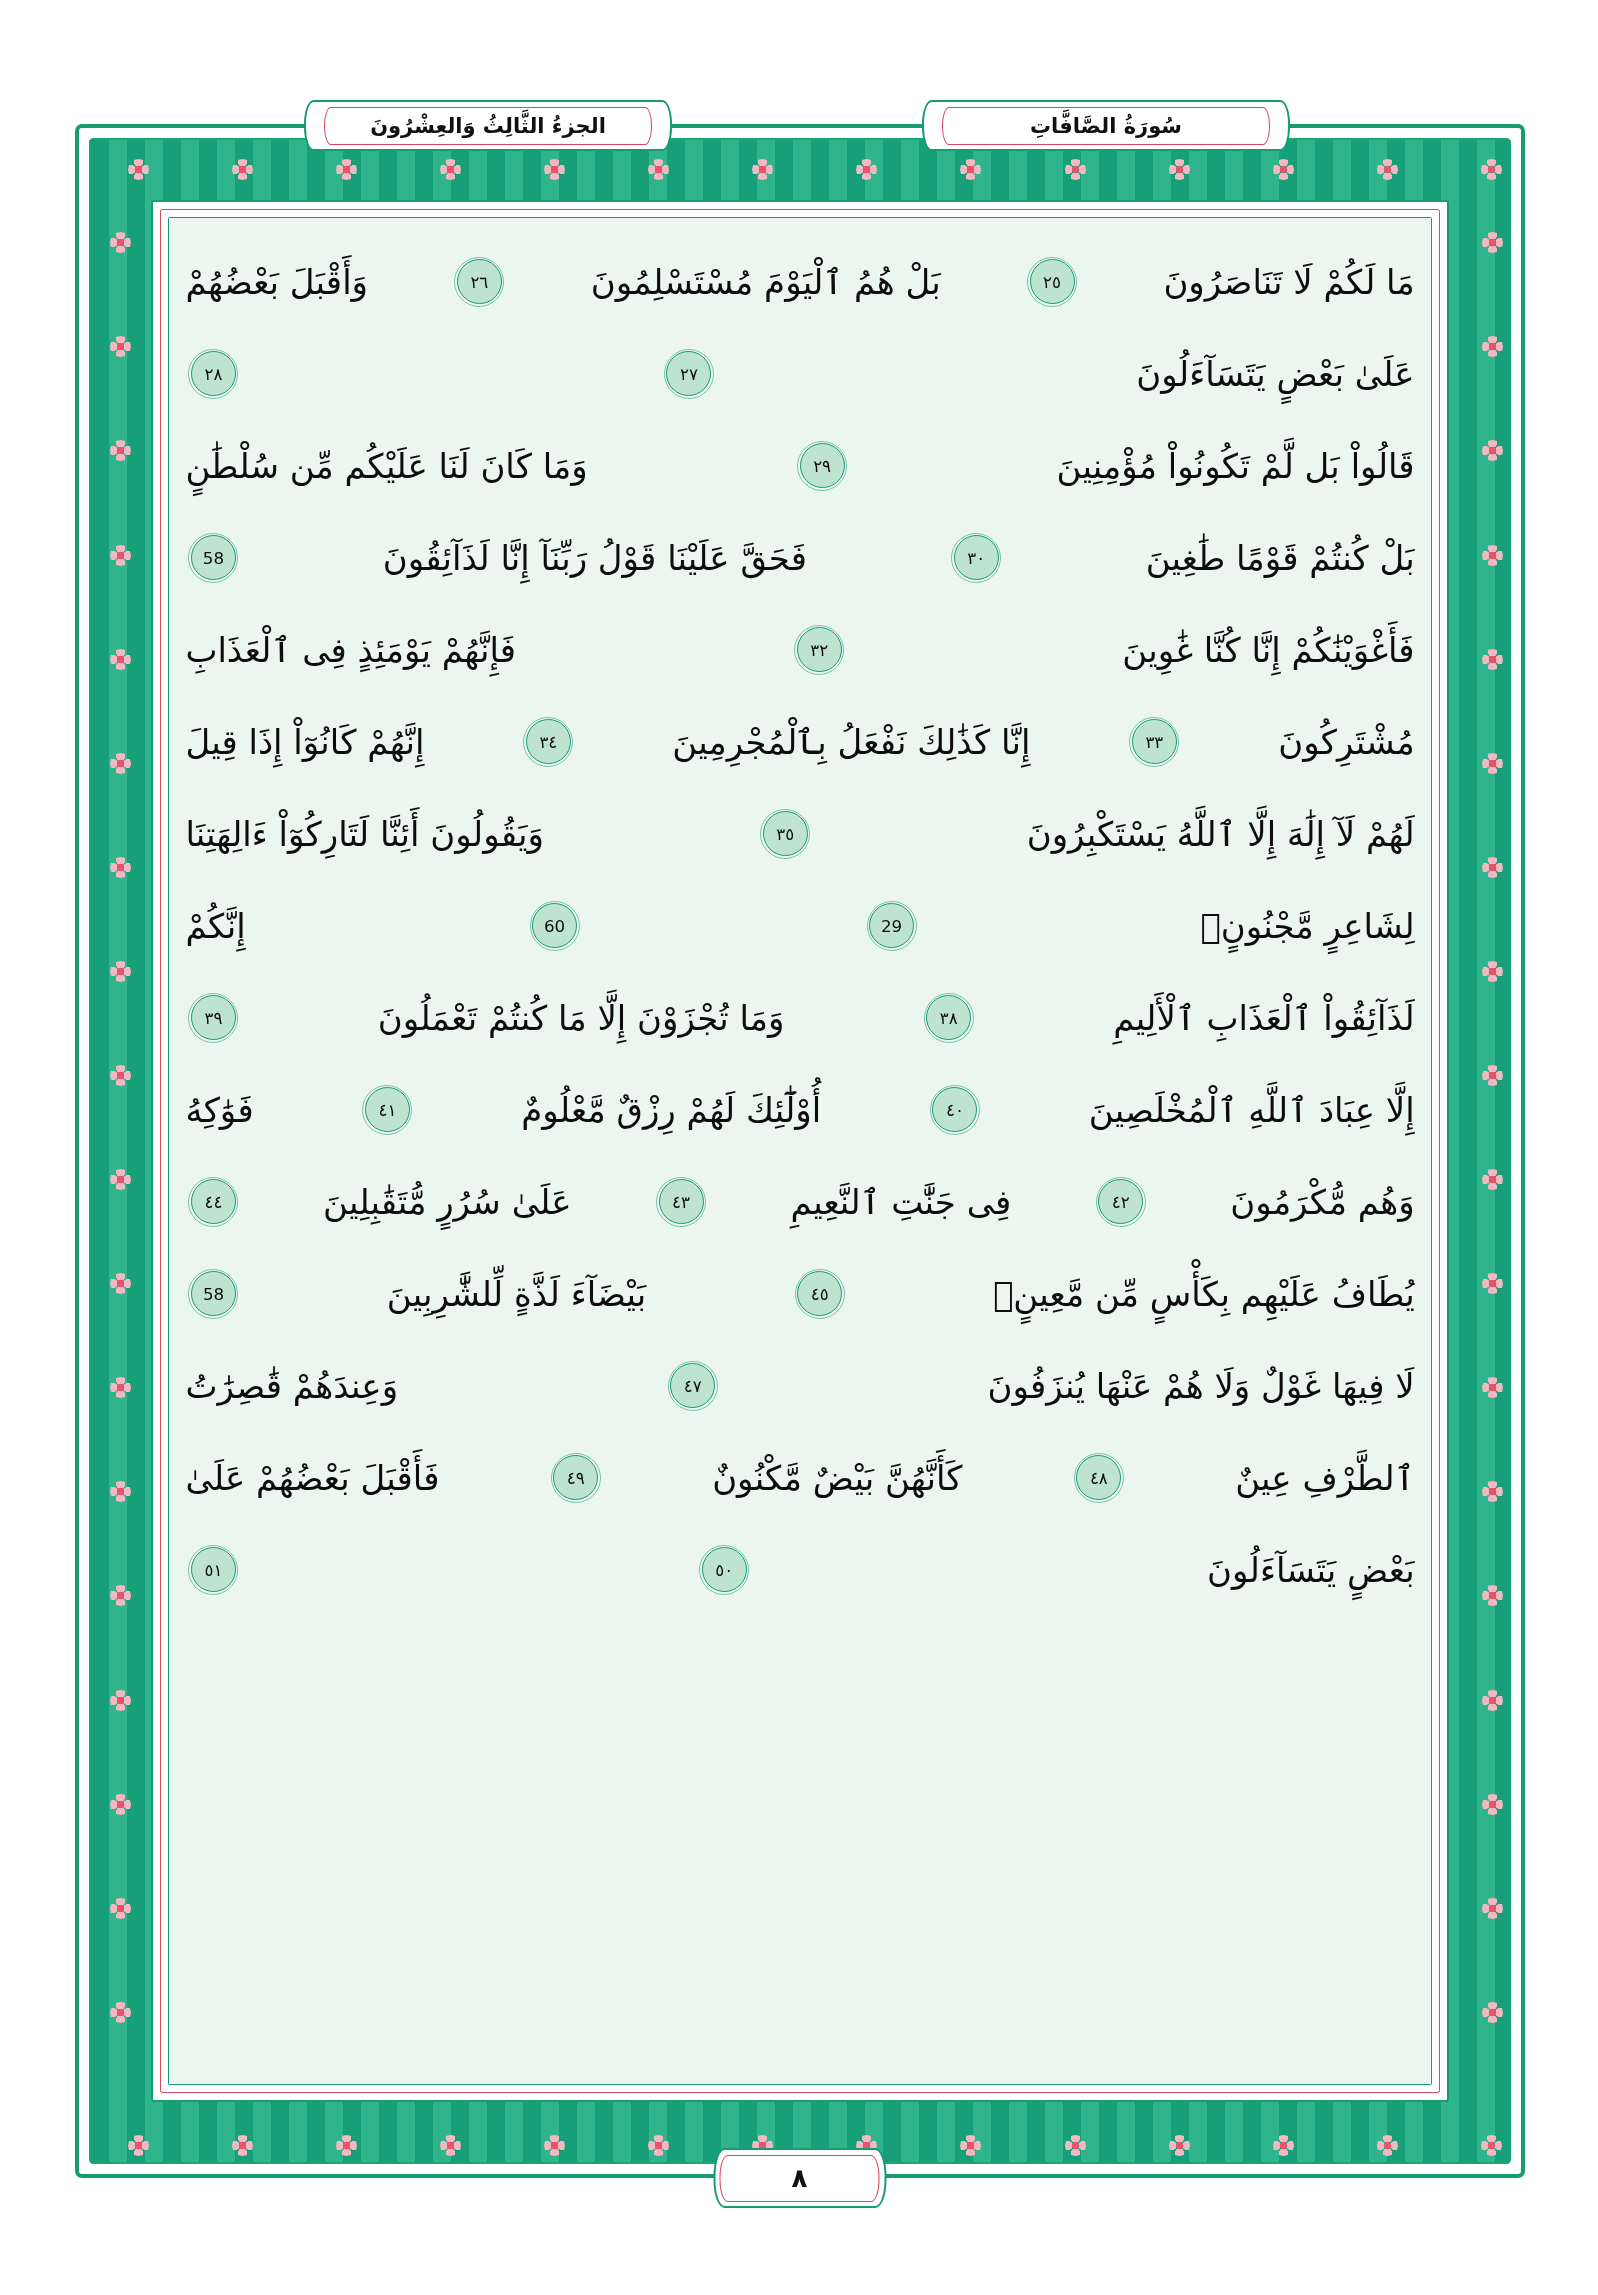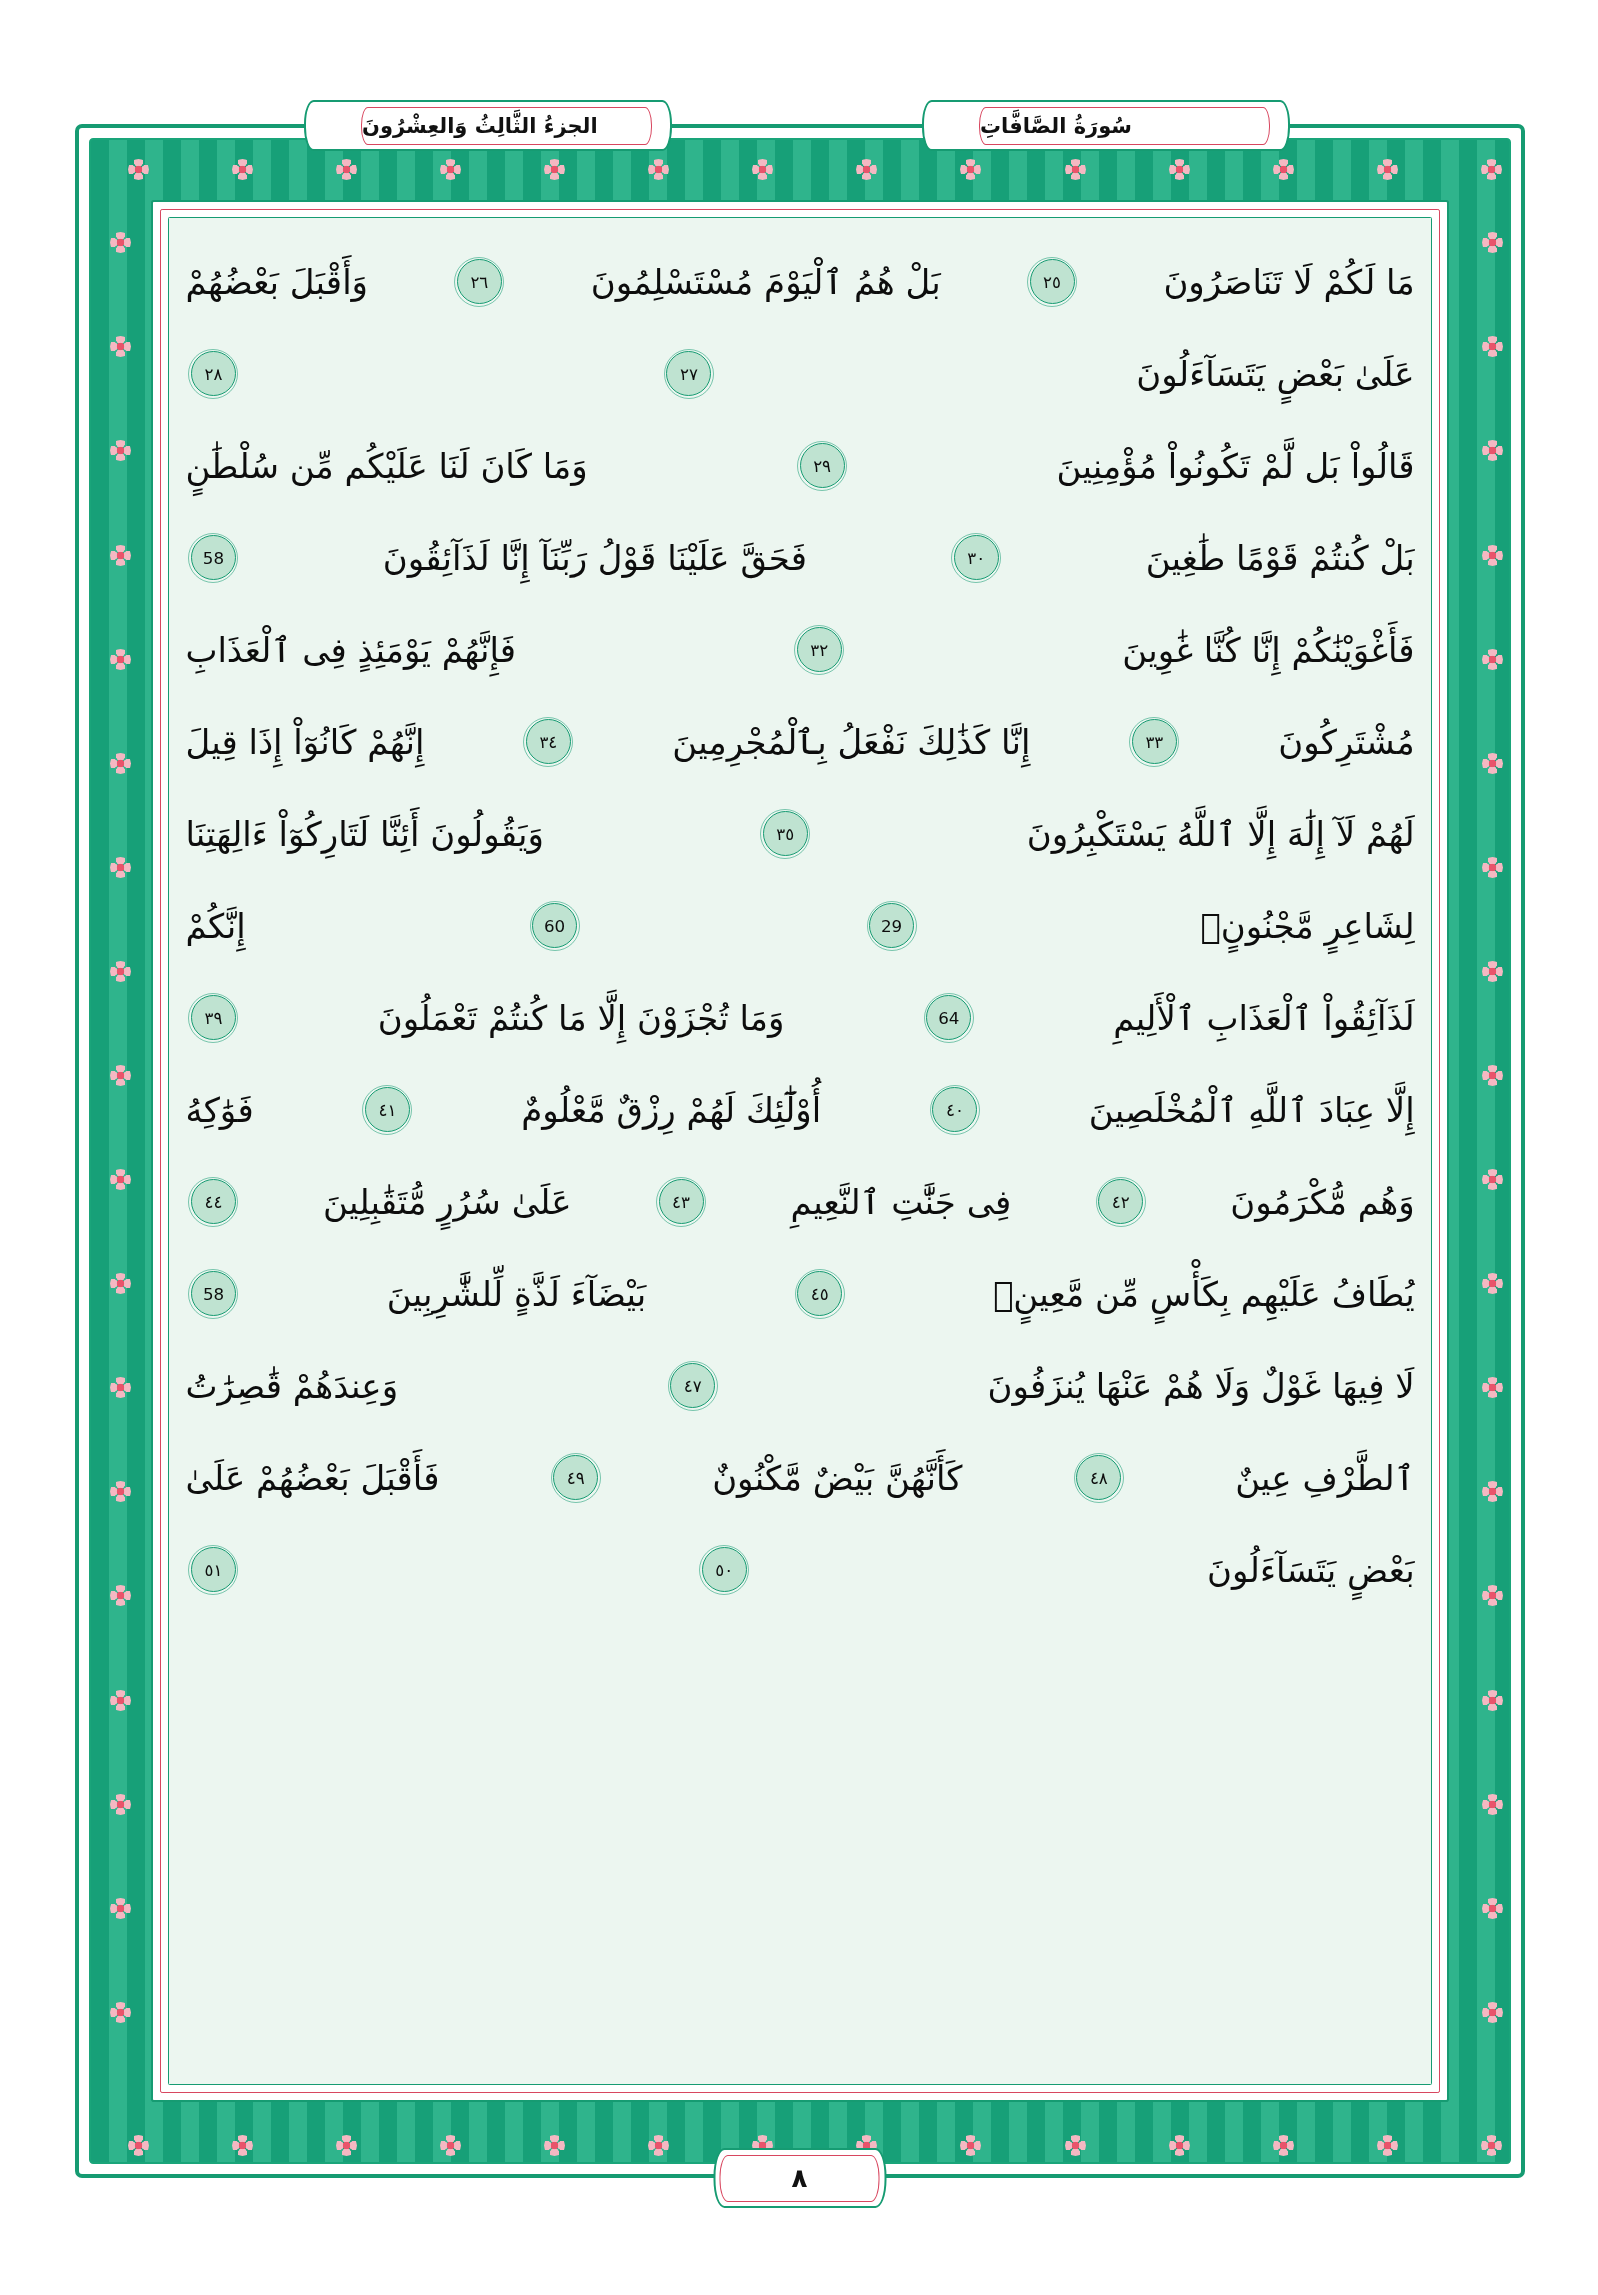--- a/index.html
+++ b/index.html
@@ -113,22 +113,21 @@
     justify-content: center;
     padding: 0 18px;
   }
   .cartouche-inner {
     border: 1.4px solid #d8465f;
     border-radius: 7px / 18px;
     width: 100%;
     height: 36px;
     display: flex;
     align-items: center;
-    justify-content: flex-start;
-    margin-left: 37px;
+    justify-content: center;
   }
   .cartouche span {
     font-family: "DejaVu Sans", sans-serif;
     font-size: 21px;
     color: #111111;
     direction: rtl;
     white-space: nowrap;
     font-weight: 700;
   }
   #juz-cartouche { left: 229px; width: 368px; }
@@ -333,21 +332,21 @@
                   <span class="seg">وَيَقُولُونَ أَئِنَّا لَتَارِكُوٓاْ ءَالِهَتِنَا</span>
                 </div>
                 <div class="line">
                   <span class="seg">لِشَاعِرٍ مَّجْنُونٍۭ</span>
                   <span class="ayah-num">29</span>
                   <span class="ayah-num">60</span>
                   <span class="seg">إِنَّكُمْ</span>
                 </div>
                 <div class="line">
                   <span class="seg">لَذَآئِقُواْ ٱلْعَذَابِ ٱلْأَلِيمِ</span>
-                  <span class="ayah-num">64</span>
+                  <span class="ayah-num">٣٨</span>
                   <span class="seg">وَمَا تُجْزَوْنَ إِلَّا مَا كُنتُمْ تَعْمَلُونَ</span>
                   <span class="ayah-num">٣٩</span>
                 </div>
                 <div class="line">
                   <span class="seg">إِلَّا عِبَادَ ٱللَّهِ ٱلْمُخْلَصِينَ</span>
                   <span class="ayah-num">٤٠</span>
                   <span class="seg">أُوْلَٰٓئِكَ لَهُمْ رِزْقٌ مَّعْلُومٌ</span>
                   <span class="ayah-num">٤١</span>
                   <span class="seg">فَوَٰكِهُ</span>
                 </div>

